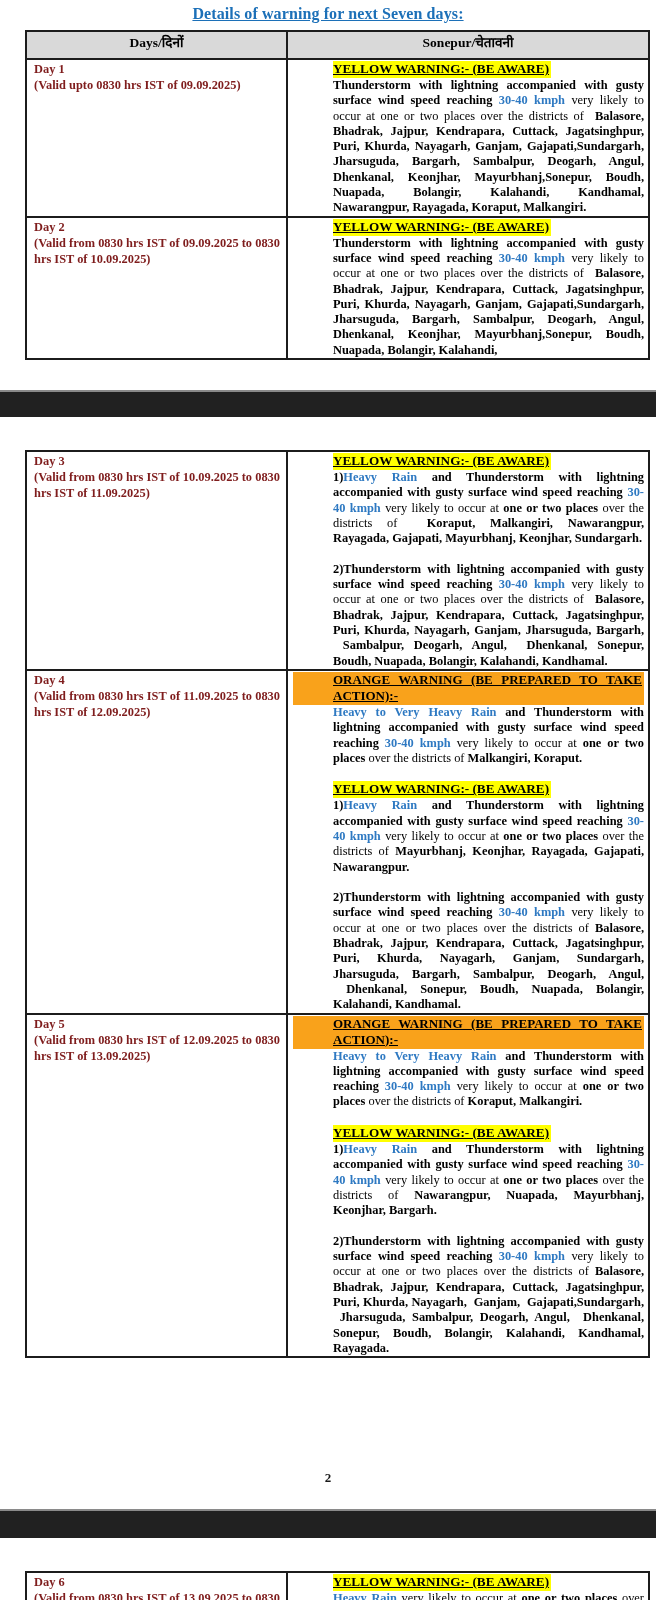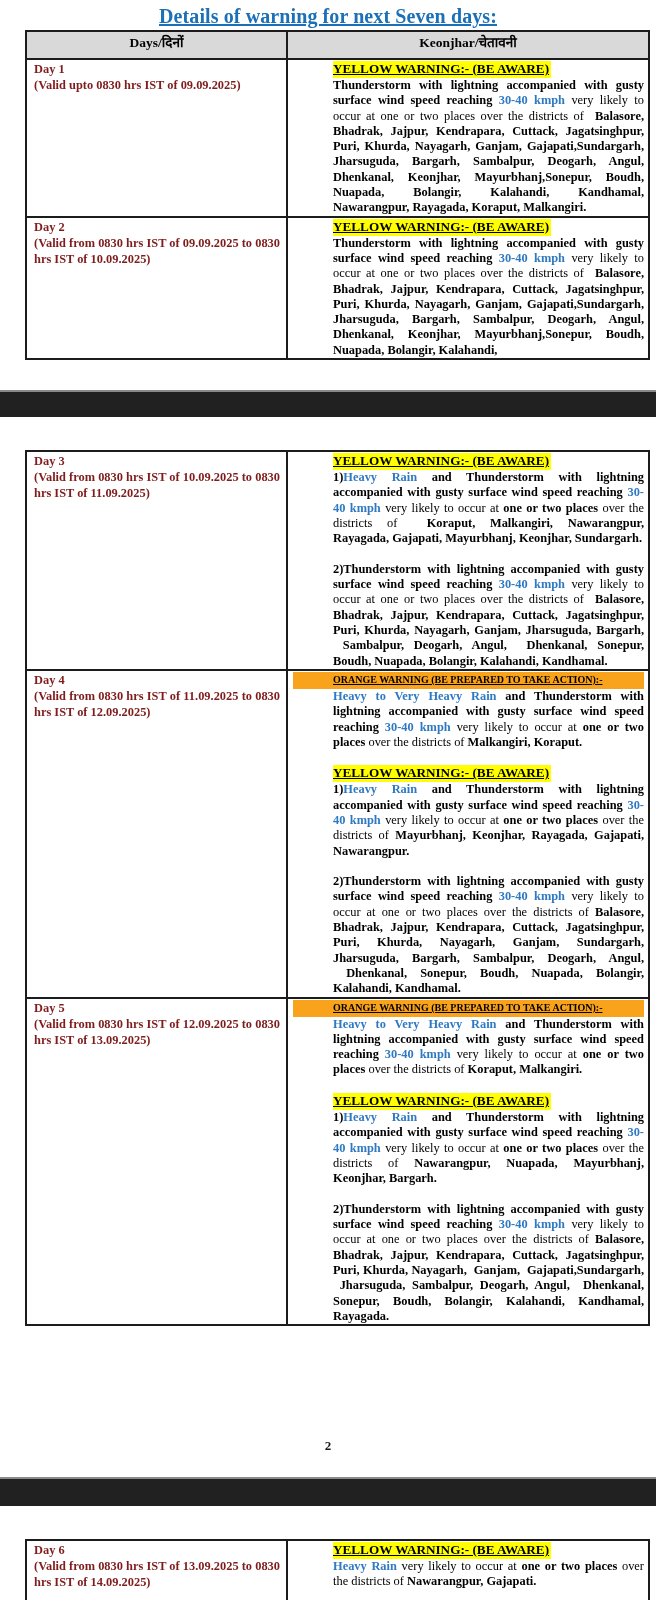--- a/index.html
+++ b/index.html
@@ -4,21 +4,21 @@
 <style>
   html,body{margin:0;padding:0;}
   body{
     width:656px;height:1600px;overflow:hidden;background:#ffffff;
     font-family:"Liberation Serif","DejaVu Serif",serif;
     -webkit-font-smoothing:antialiased;
   }
   .page{width:656px;height:1600px;position:relative;}
   .title-wrap{height:25px;padding-top:5px;text-align:center;}
   .title{
-    font-size:20px;font-weight:bold;color:#1C70B8;
+    font-size:16px;font-weight:bold;color:#1C70B8;
     text-decoration:underline;letter-spacing:.1px;
   }
   table.wtable{
     border-collapse:collapse;table-layout:fixed;
     margin-left:25px;width:623px;
   }
   table.wtable td,table.wtable th{border:2px solid #1c1c1c;vertical-align:top;}
   col.c1{width:261px;} col.c2{width:362px;}
   th.hcell{
     background:#D9D9D9;font-size:13.5px;font-weight:bold;color:#000;
@@ -36,21 +36,21 @@
     margin:0;font-size:12.4px;line-height:15.3px;color:#000;
     text-align:justify;
     padding-left:40px;
   }
   .wpar.blank{min-height:15.3px;}
   .wpar.p-ho{background:#F9A21B;}
   .seg-b{font-weight:bold;}
   .seg-r{font-weight:normal;}
   .seg-bl{font-weight:bold;color:#2E79C2;}
   .seg-hy{font-weight:bold;text-decoration:underline;background:#FFFF00;font-size:13.2px;line-height:16px;display:inline-block;padding:0 2px 1px 0;}
-  .seg-ho{font-weight:bold;text-decoration:underline;background:#F9A21B;font-size:10px;line-height:16px;display:inline-block;padding:0 2px 1px 0;}
+  .seg-ho{font-weight:bold;text-decoration:underline;background:#F9A21B;font-size:13px;line-height:16px;display:inline-block;padding:0 2px 1px 0;}
   .band{
     width:656px;height:27px;background:#212121;
     border-top:2px solid #8a8a8a;box-sizing:border-box;
     margin-top:30px;
   }
   .band.second{height:29px;margin-top:19px;}
   .t2{margin-top:33px;}
   .t3{margin-top:33px;}
   .pagenum{
     text-align:center;font-size:13px;font-weight:bold;color:#1a1a1a;
@@ -67,21 +67,21 @@
   </div>
 
   <table class="wtable t1">
     <colgroup>
         <col class="c1">
         <col class="c2">
       </colgroup>
     <thead>
       <tr>
         <th class="hcell">Days/दिनों</th>
-        <th class="hcell">Keonjhar/चेतावनी</th>
+        <th class="hcell">Sonepur/चेतावनी</th>
       </tr>
     </thead>
     <tbody>
         <tr>
           <td class="day-cell" style="height: 134px;">
             <div class="day-name">Day 1</div>
             <div class="day-valid">(Valid upto  0830 hrs IST of 09.09.2025)</div>
           </td>
           <td class="warning-cell">
             <p class="wpar"><span class="seg-hy">YELLOW WARNING:- (BE AWARE)</span></p>

